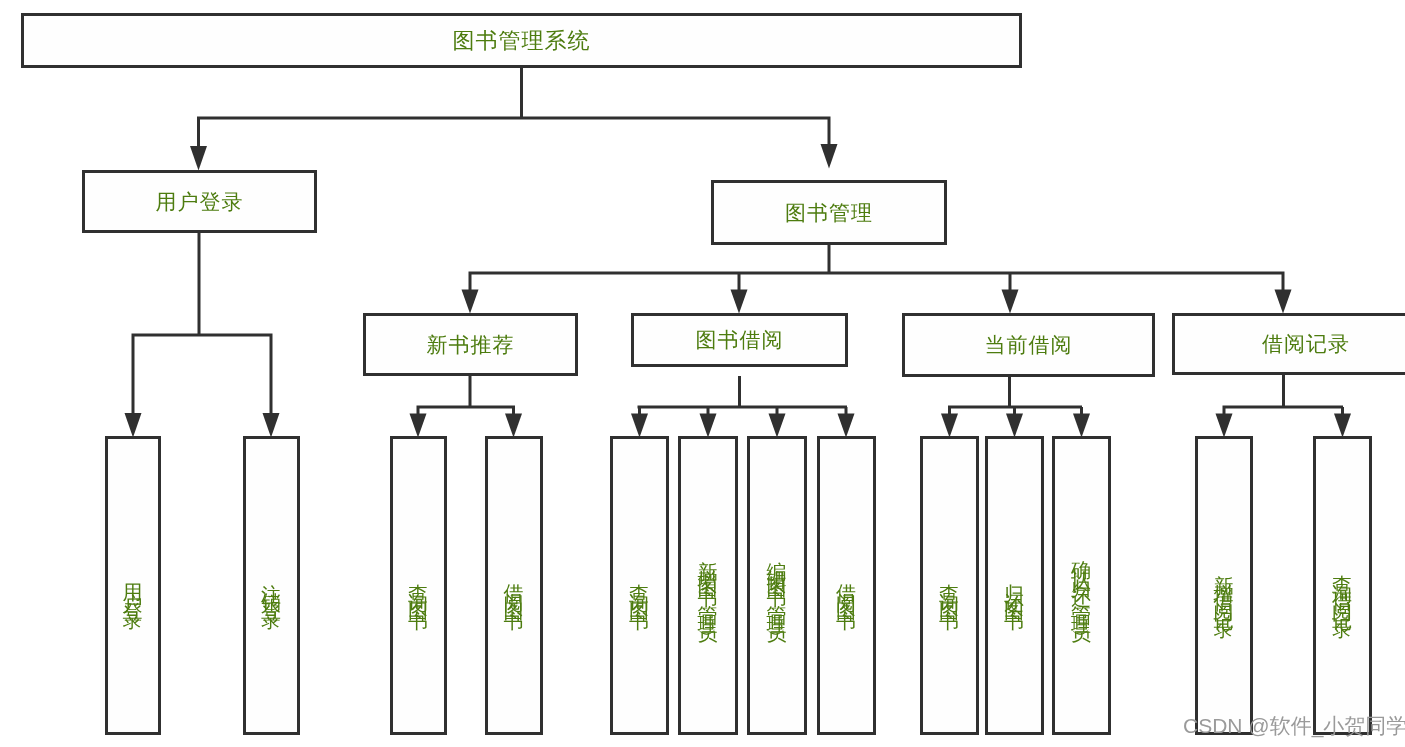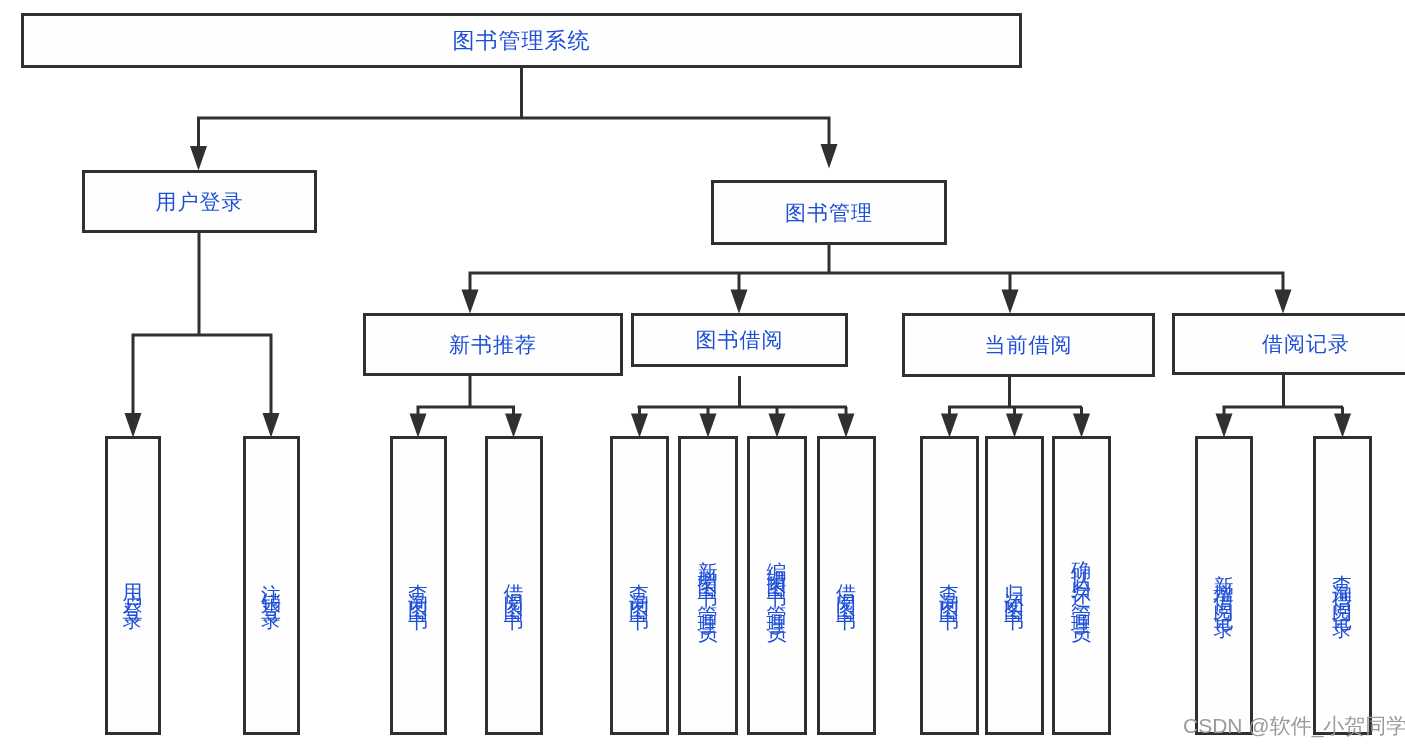--- a/index.html
+++ b/index.html
@@ -10,21 +10,21 @@
     overflow:hidden;
     font-family:"Liberation Sans","DejaVu Sans",sans-serif;
   }
   #wires{position:absolute;left:0;top:0;width:1405px;height:747px;}
   .node{
     position:absolute;
     box-sizing:border-box;
     border:3px solid #303030;
     background:#fefefe;
     display:flex;align-items:center;justify-content:center;
-    color:#1d4ed8;
+    color:#4d7c0f;
   }
   .hbox{font-size:21px;letter-spacing:1px;}
   .root{font-size:22px;}
   .vbox{
     writing-mode:vertical-rl;
     text-orientation:mixed;
     font-size:20px;
     letter-spacing:9px;
     line-height:1.1;
     top:436px;height:299px;
@@ -93,21 +93,21 @@
       <polygon points="1215.5,413.5 1232.5,413.5 1224,437.5"></polygon>
       <polygon points="1334,413.5 1351,413.5 1342.5,437.5"></polygon>
     </g>
   </svg>
 
   <div class="node hbox root" style="left:21px;top:13px;width:1001px;height:55px;">图书管理系统</div>
 
   <div class="node hbox" style="left:82px;top:170px;width:235px;height:63px;">用户登录</div>
   <div class="node hbox" style="left:711px;top:168px;width:236px;height:65px;margin-top:12px;">图书管理</div>
 
-  <div class="node hbox" style="left:363px;top:313px;width:260px;height:63px;">新书推荐</div>
+  <div class="node hbox" style="left:363px;top:313px;width:215px;height:63px;">新书推荐</div>
   <div class="node hbox" style="left:631px;top:313px;width:217px;height:54px;">图书借阅</div>
   <div class="node hbox" style="left:902px;top:313px;width:253px;height:64px;">当前借阅</div>
   <div class="node hbox" style="left:1172px;top:313px;width:268px;height:62px;">借阅记录</div>
 
   <div class="node vbox" style="left:105px;width:56px;">用户登录</div>
   <div class="node vbox" style="left:243px;width:57px;">注销登录</div>
 
   <div class="node vbox" style="left:390px;width:57px;">查询图书</div>
   <div class="node vbox" style="left:485px;width:58px;">借阅图书</div>
 

